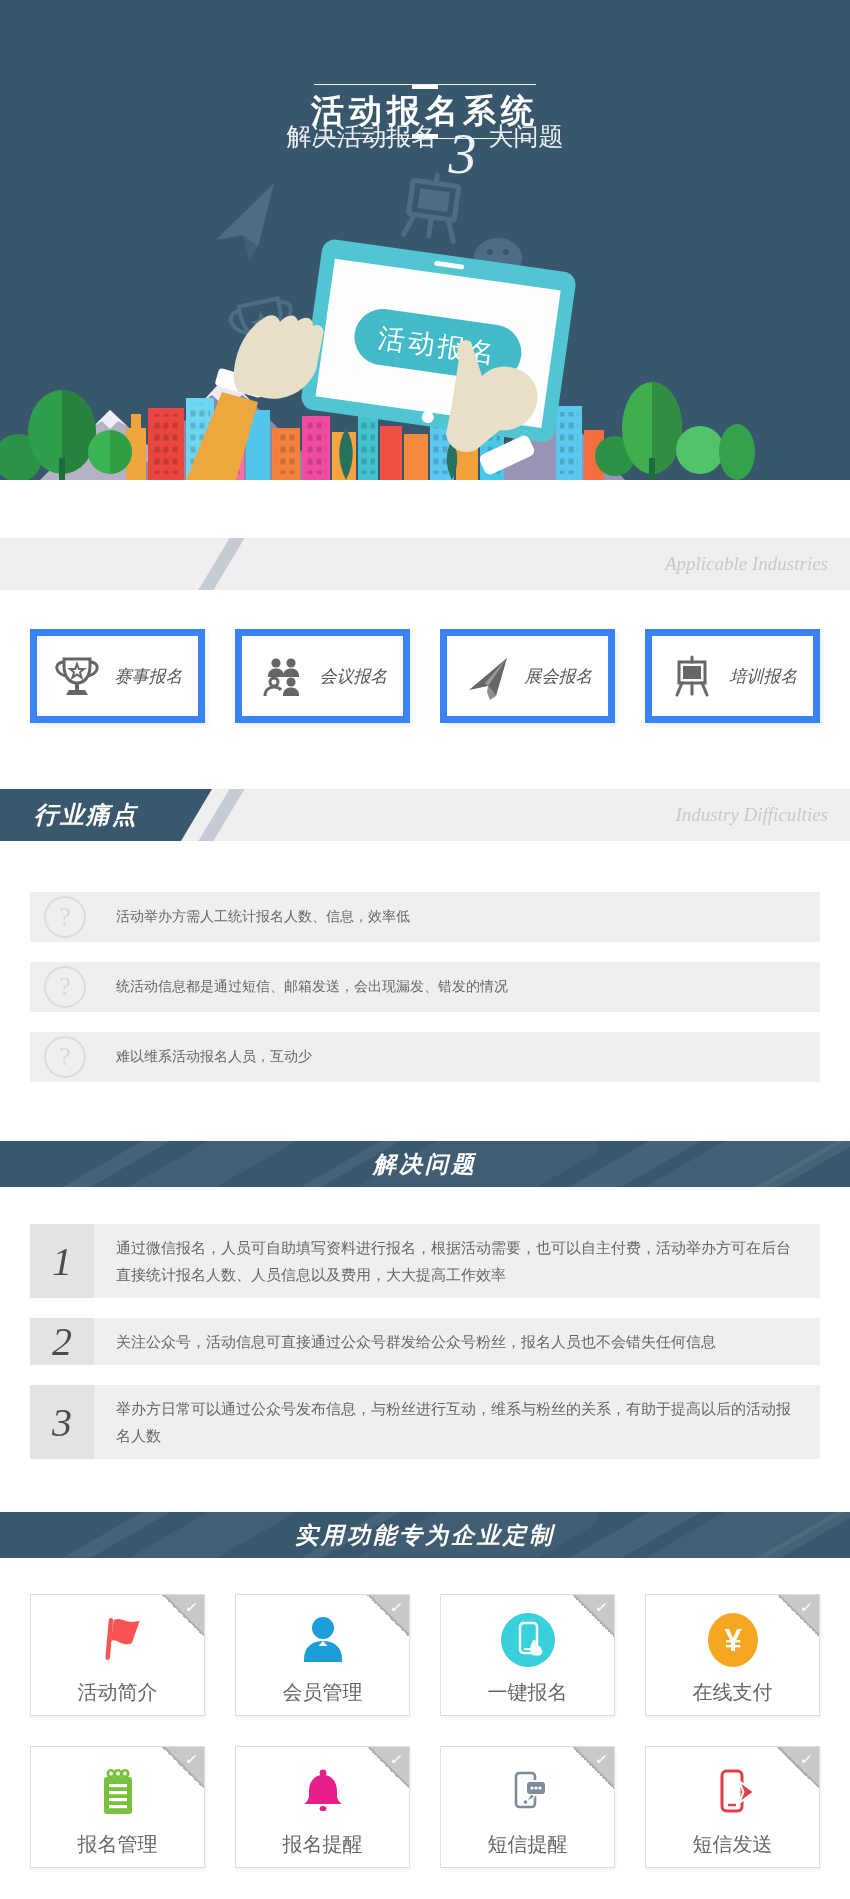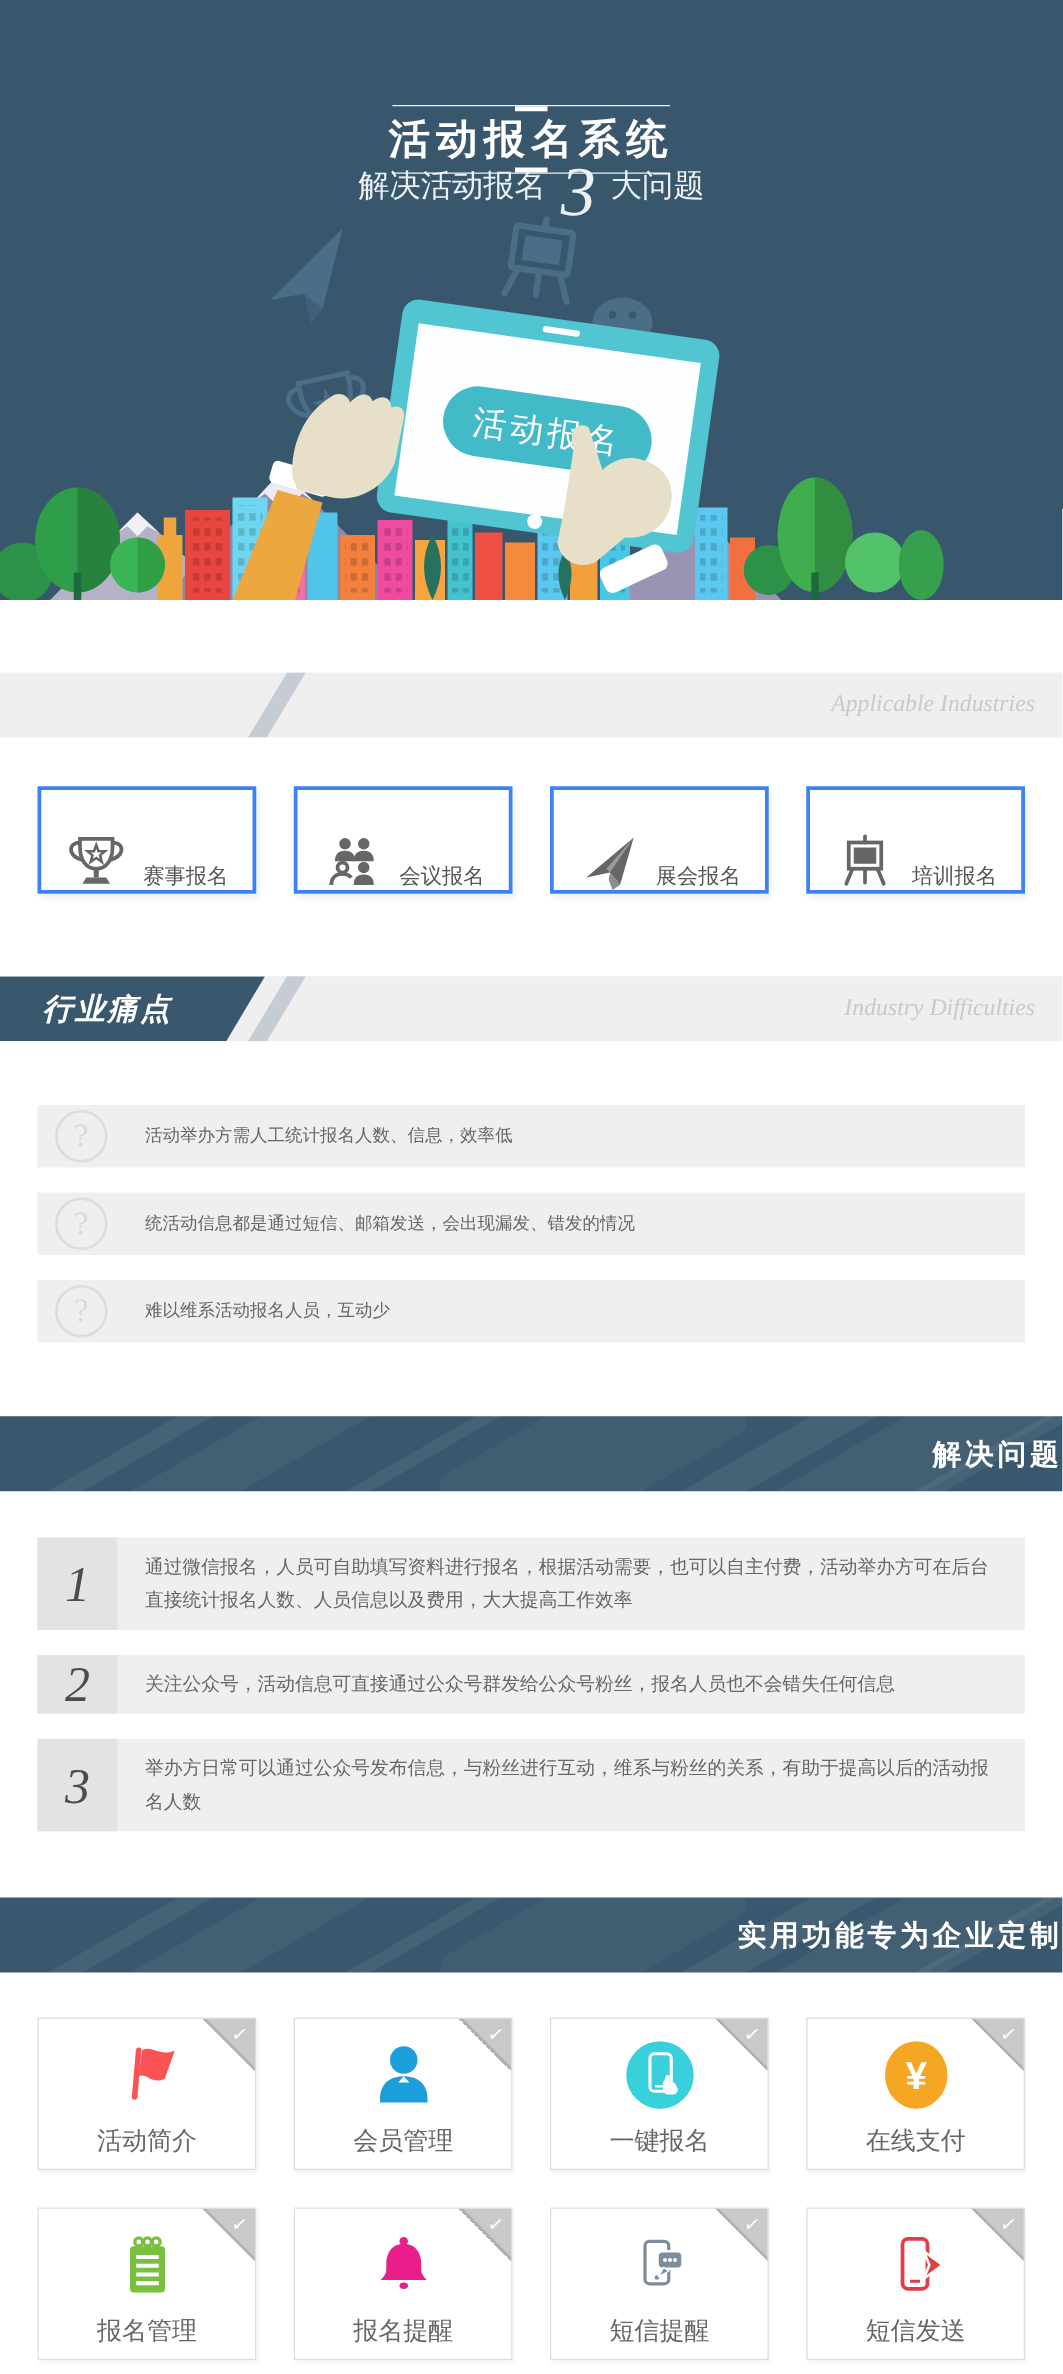--- a/index.html
+++ b/index.html
@@ -6,51 +6,51 @@
   body{font-family:"Liberation Sans","DejaVu Sans",sans-serif;}
   .page{width:850px;margin:0 auto;background:#fff;position:relative;}
 
   
   .hero{height:480px;background:#38576d;position:relative;overflow:hidden;}
   .hero-art{position:absolute;left:0;top:0;}
   .hero-title-row{position:absolute;top:84px;left:0;right:0;display:flex;align-items:center;justify-content:center;z-index:3;flex-direction:column;}
   .hline{height:1px;width:222px;background:#fff;opacity:.92;}
   .hdash{height:4px;width:26px;background:#fff;margin:0 14px;}
   .hero-title{color:#fff;font-size:33px;font-weight:bold;letter-spacing:5px;margin:0 10px;white-space:nowrap;}
-  .hero-sub{position:absolute;top:120px;left:0;right:0;display:flex;align-items:center;justify-content:center;gap:12px;color:#edf1f4;font-size:25px;z-index:3;}
+  .hero-sub{position:absolute;top:120px;left:0;right:0;display:flex;align-items:flex-start;justify-content:center;gap:12px;color:#edf1f4;font-size:25px;z-index:3;}
   .big3{font-family:"Liberation Serif",serif;font-style:italic;font-size:56px;position:relative;top:6px;line-height:1;}
 
   
   .gap1{height:58px;background:#fff;}
   .sec-banner{position:relative;height:52px;background:#efefef;overflow:hidden;}
   .sec-blue{position:absolute;left:0;top:0;width:212px;height:52px;background:#39576d;
             clip-path:polygon(0 0,100% 0,calc(100% - 31px) 100%,0 100%);
             display:flex;align-items:center;}
   .sec-blue h2{color:#fff;font-size:24px;font-weight:bold;font-style:italic;letter-spacing:2px;margin:0 0 0 34px;white-space:nowrap;}
   .sec-stripe{position:absolute;left:214px;top:0;width:15px;height:52px;background:#c5ccd3;transform:skewX(-31deg);}
   .sec-en{position:absolute;right:22px;top:50%;transform:translateY(-50%);
           font-family:"Liberation Serif",serif;font-style:italic;font-size:19px;color:#c9c9c9;white-space:nowrap;}
 
   
   .industries{padding:39px 30px 66px;display:grid;grid-template-columns:repeat(4,1fr);gap:30px;background:#fff;}
-  .icard{height:80px;background:#fff;border:3px solid #3b82f6;box-shadow:2px 3px 5px rgba(0,0,0,.07);
-         display:flex;align-items:flex-end;justify-content:center;gap:14px;cursor:pointer;}
+  .icard{height:80px;background:#fff;border:7px solid #3b82f6;box-shadow:2px 3px 5px rgba(0,0,0,.07);
+         display:flex;align-items:center;justify-content:center;gap:14px;cursor:pointer;font-style:italic;}
   .ilabel{font-size:17px;color:#555;white-space:nowrap;}
 
   
   .pains{padding:51px 30px 0;background:#fff;}
   .pain{display:flex;align-items:center;height:50px;background:#efefef;margin-bottom:20px;}
   .pain:last-child{margin-bottom:0;}
   .qmark{flex:none;width:38px;height:38px;border:2px solid #dcdcdc;border-radius:50%;color:#d8d8d8;
          font-family:"Liberation Serif",serif;font-size:26px;display:flex;align-items:center;justify-content:center;margin-left:14px;}
   .pain p{margin:0 0 0 30px;font-size:14px;color:#666;}
 
   
-  .dark-banner{position:relative;height:60px;background:#39576d;overflow:hidden;
-               display:flex;align-items:center;justify-content:flex-end;}
+  .dark-banner{position:relative;height:46px;background:#39576d;overflow:hidden;
+               display:flex;align-items:center;justify-content:center;font-style:italic;}
   .dark-banner h2{position:relative;z-index:2;color:#fff;font-size:23px;font-weight:bold;letter-spacing:3px;margin:0;white-space:nowrap;}
   .streak{position:absolute;border-radius:10px;transform:rotate(60deg);background:rgba(255,255,255,.07);}
   .s1{width:14px;height:190px;left:92px;top:-62px;}
   .s2{width:44px;height:230px;left:180px;top:-86px;background:rgba(255,255,255,.05);}
   .s3{width:10px;height:160px;left:330px;top:-48px;}
   .s4{width:90px;height:240px;left:430px;top:-90px;background:rgba(255,255,255,.04);}
   .s5{width:26px;height:200px;left:610px;top:-70px;}
   .s6{width:60px;height:240px;left:706px;top:-92px;background:rgba(255,255,255,.05);}
   .s7{width:12px;height:170px;left:790px;top:-55px;}
 

